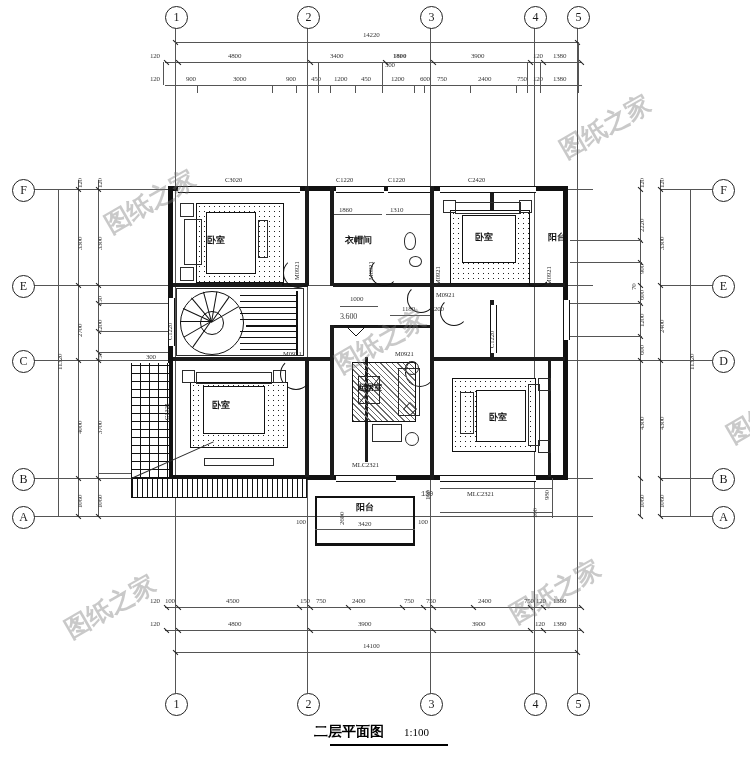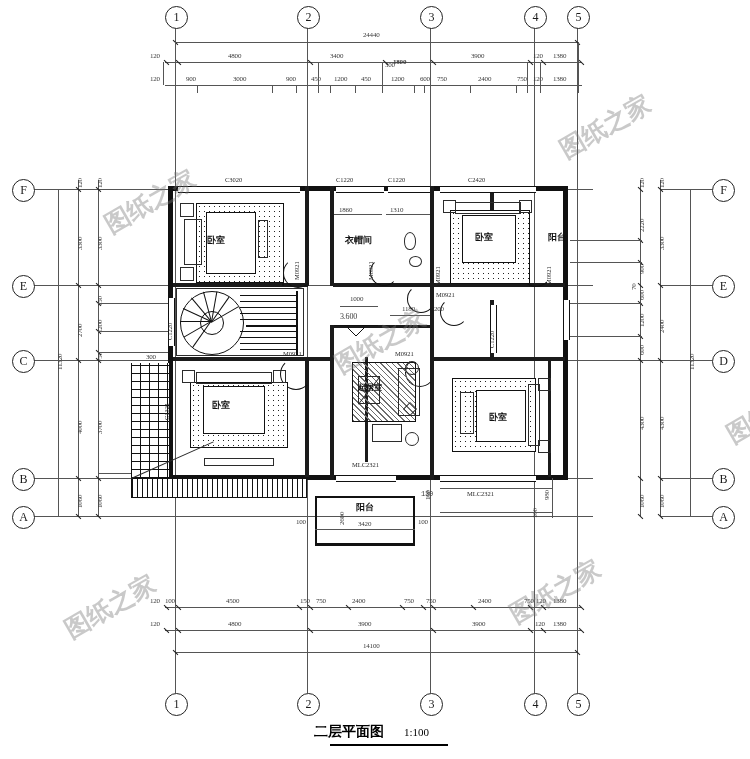--- a/index.html
+++ b/index.html
@@ -107,29 +107,29 @@
       <span>5</span>
     </div>
 
   <div class="ln v thin" style="left:175px;top:27px;height:560px;"></div>
   <div class="ln v thin" style="left:307px;top:27px;height:560px;"></div>
   <div class="ln v thin" style="left:430px;top:27px;height:560px;"></div>
   <div class="ln v thin" style="left:534px;top:27px;height:560px;"></div>
   <div class="ln v thin" style="left:577px;top:27px;height:560px;"></div>
 
   <div class="ln h thin" style="left:175px;top:42px;width:402px;"></div>
-  <div class="dim" style="left:363px;top:31px;">24440</div>
+  <div class="dim" style="left:363px;top:31px;">14220</div>
   <div class="tick" style="left:172px;top:42px;"></div>
     <div class="tick" style="left:574px;top:42px;"></div>
 
   <div class="ln h thin" style="left:165px;top:62px;width:417px;"></div>
   <div class="dim" style="left:150px;top:52px;">120</div>
   <div class="dim" style="left:228px;top:52px;">4800</div>
   <div class="dim" style="left:330px;top:52px;">3400</div>
-  <div class="dim" style="left:393px;top:58px;font-weight:bold;">1800</div>
+  <div class="dim" style="left:393px;top:52px;font-weight:bold;">1800</div>
   <div class="dim" style="left:471px;top:52px;">3900</div>
   <div class="dim" style="left:533px;top:52px;">120</div>
   <div class="dim" style="left:553px;top:52px;">1380</div>
   <div class="dim" style="left:385px;top:61px;">300</div>
   <div class="tick" style="left:163px;top:62px;"></div>
     <div class="tick" style="left:175px;top:62px;"></div>
   <div class="tick" style="left:307px;top:62px;"></div>
     <div class="tick" style="left:382px;top:62px;"></div>
   <div class="tick" style="left:430px;top:62px;"></div>
     <div class="tick" style="left:527px;top:62px;"></div>

